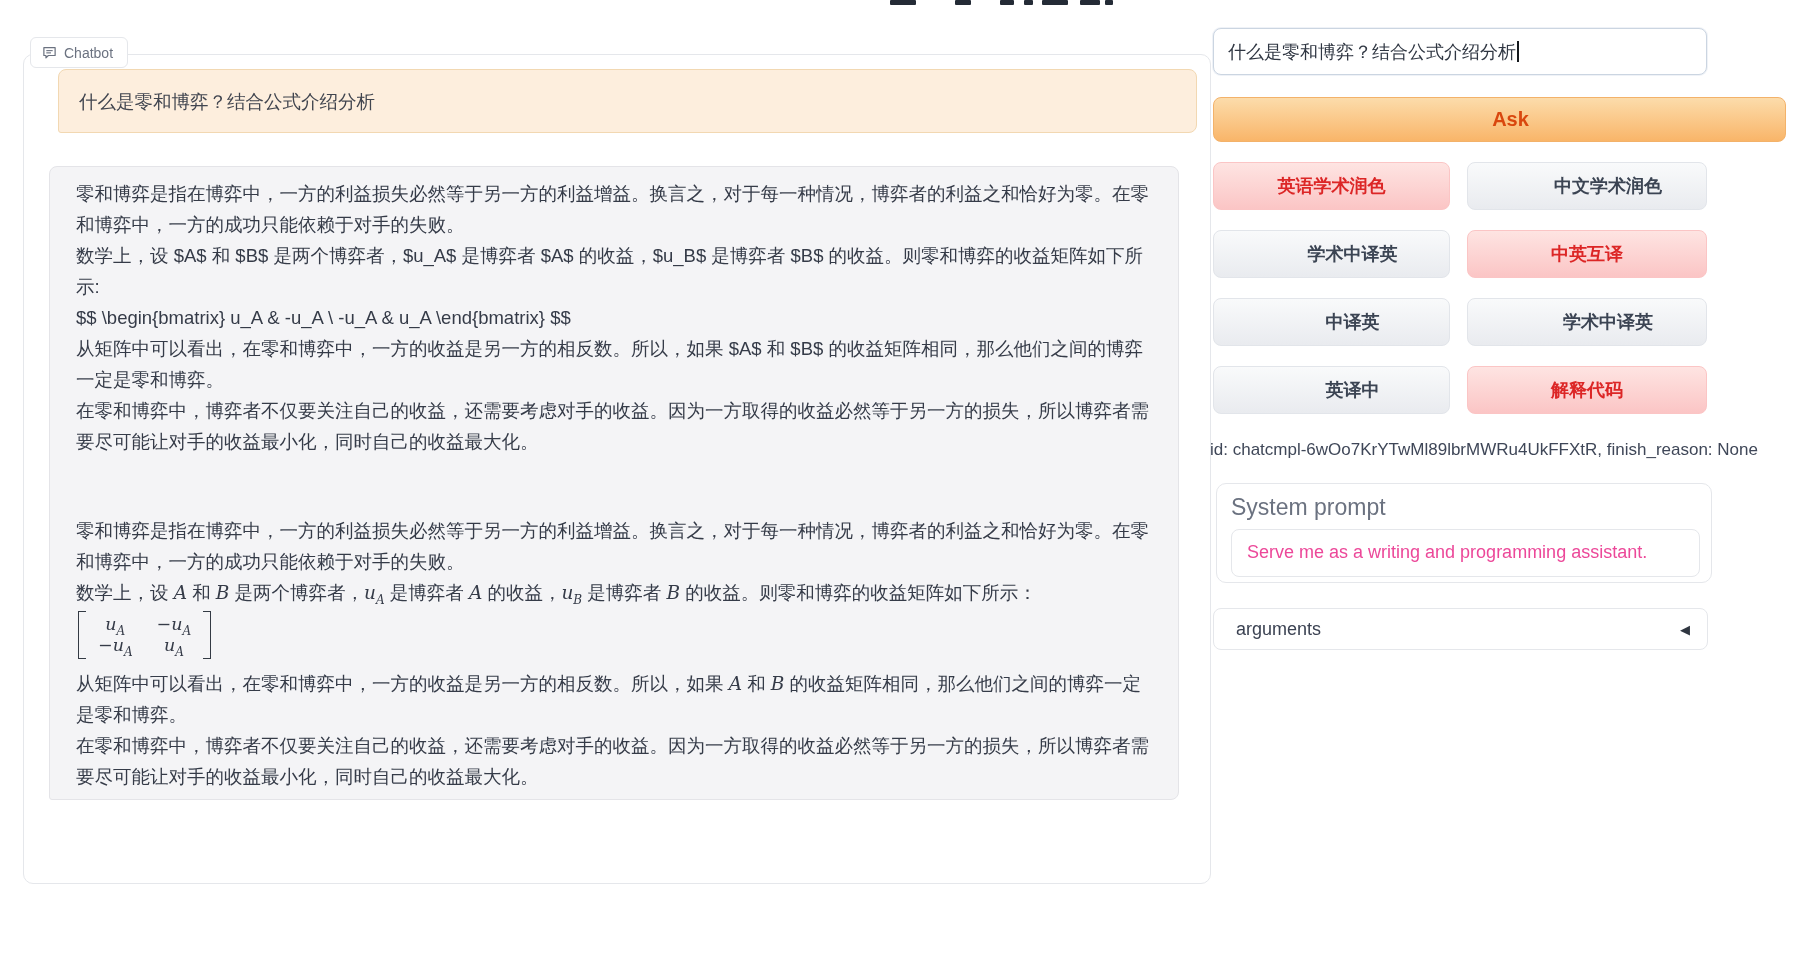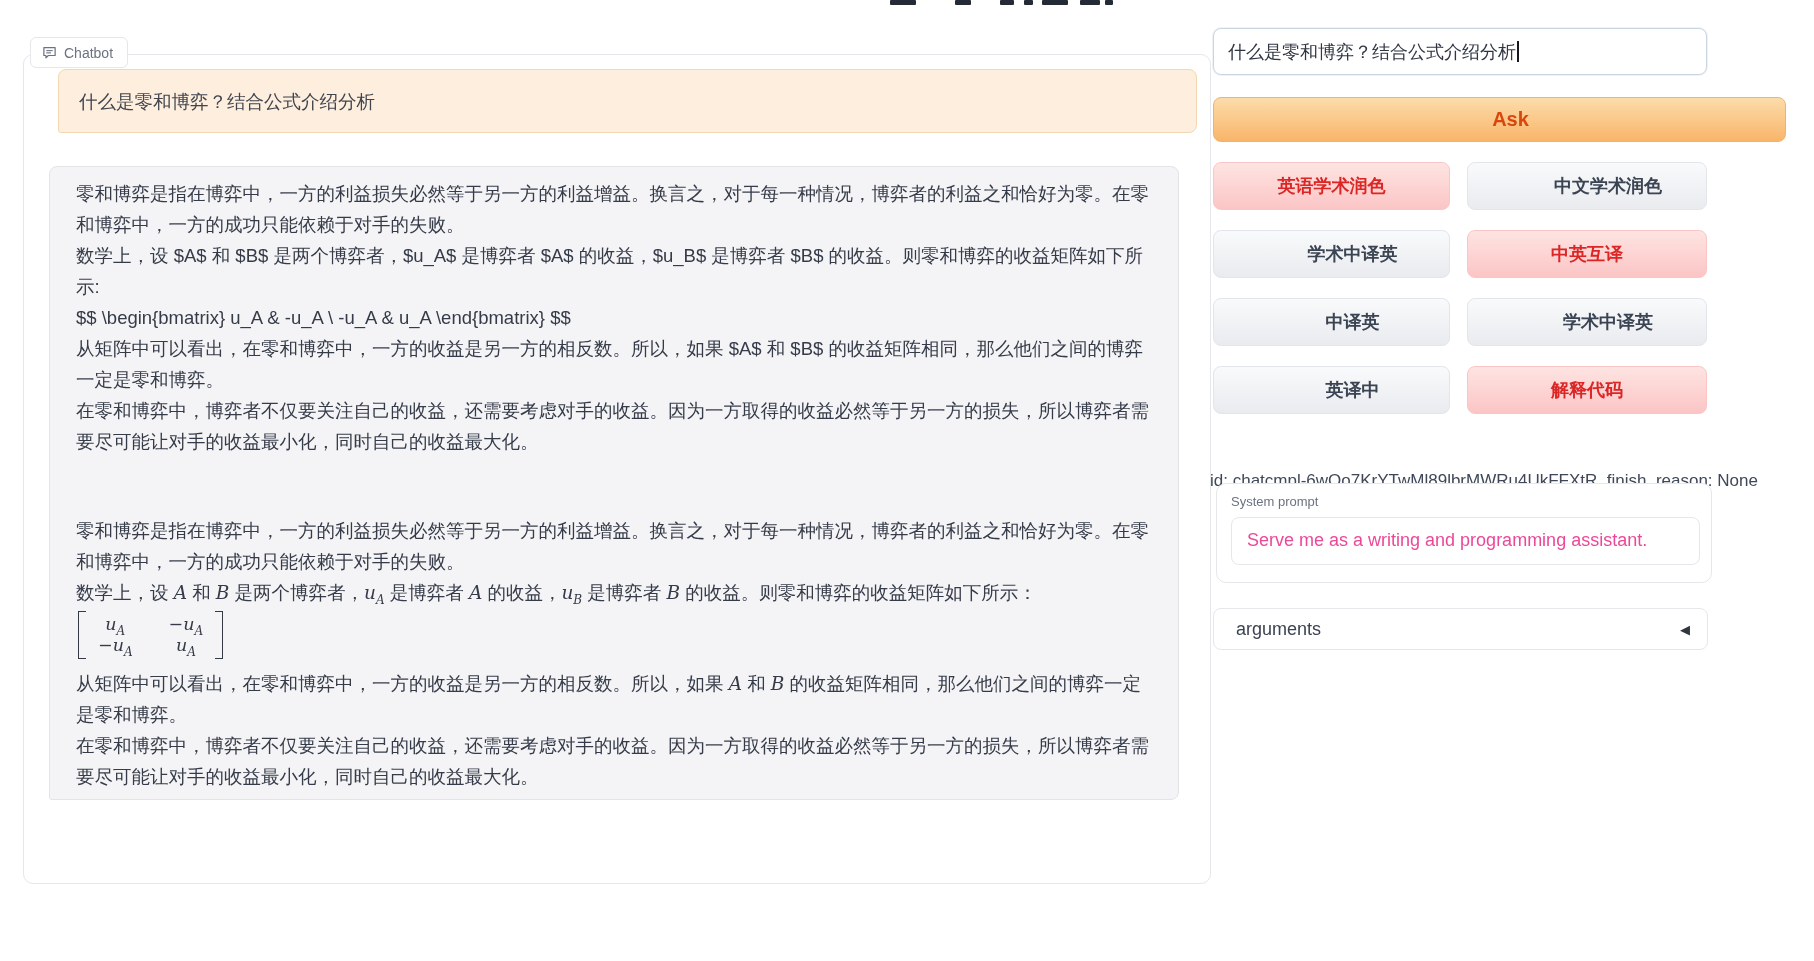--- a/index.html
+++ b/index.html
@@ -45,21 +45,21 @@
   .copy-gap{height:58px;}
 
   
   .mi{font-family:"DejaVu Serif","Liberation Serif",serif;font-style:italic;}
   .mi sub{font-size:12px;line-height:0;}
   .matrix{display:inline-flex;align-items:stretch;margin:3px 0 4px 2px;}
   .brk{width:8px;border:1.6px solid #333a44;box-sizing:border-box;}
   .brk.l{border-right:none;}
   .brk.r{border-left:none;}
   .mgrid{
-    display:grid;grid-template-columns:auto auto;column-gap:36px;
+    display:grid;grid-template-columns:auto auto;column-gap:24px;
     padding:3px 12px;font-size:17.5px;line-height:21px;text-align:center;
   }
 
   
   .right-panel{position:absolute;left:1213px;top:0;width:494px;}
   .query-box{
     position:absolute;left:0;top:28px;width:494px;height:47px;
     background:#fff;border:1px solid #cbd5e1;border-radius:8px;
     box-sizing:border-box;display:flex;align-items:center;
     padding:0 14px;font-size:18px;color:#2f3642;
@@ -86,28 +86,28 @@
   .fn-btn.gray{
     background:linear-gradient(180deg,#f9fafb 0%,#e9ebef 100%);
     border:1px solid #e2e5ea;color:#3b4453;padding-left:48px;
   }
   .fn-btn.red{
     background:linear-gradient(180deg,#fee4e2 0%,#fbc5c5 100%);
     border:1px solid #fbc5c5;color:#dc2626;
   }
   .status-line{
     position:absolute;left:-3px;top:440px;width:528px;
-    font-size:17px;color:#3f4758;white-space:nowrap;margin-top:31px;
+    font-size:17px;color:#3f4758;white-space:nowrap;
   }
   .sys-card{
     position:absolute;left:3px;top:483px;width:496px;height:100px;
     border:1px solid #e5e7eb;border-radius:10px;background:#fff;
     box-sizing:border-box;padding:10px 14px;
   }
-  .sys-label{font-size:13px;color:#6b7280;}
+  .sys-label{font-size:23px;color:#6b7280;}
   .sys-input{
     margin-top:8px;width:469px;height:48px;
     border:1px solid #e5e7eb;border-radius:8px;background:#fff;
     box-sizing:border-box;padding:12px 15px;
     font-size:18px;color:#ec4899;font-family:inherit;resize:none;overflow:hidden;
   }
   .accordion{
     position:absolute;left:0;top:608px;width:495px;height:42px;
     border:1px solid #e5e7eb;border-radius:8px;background:#fff;
     box-sizing:border-box;display:flex;align-items:center;justify-content:space-between;

